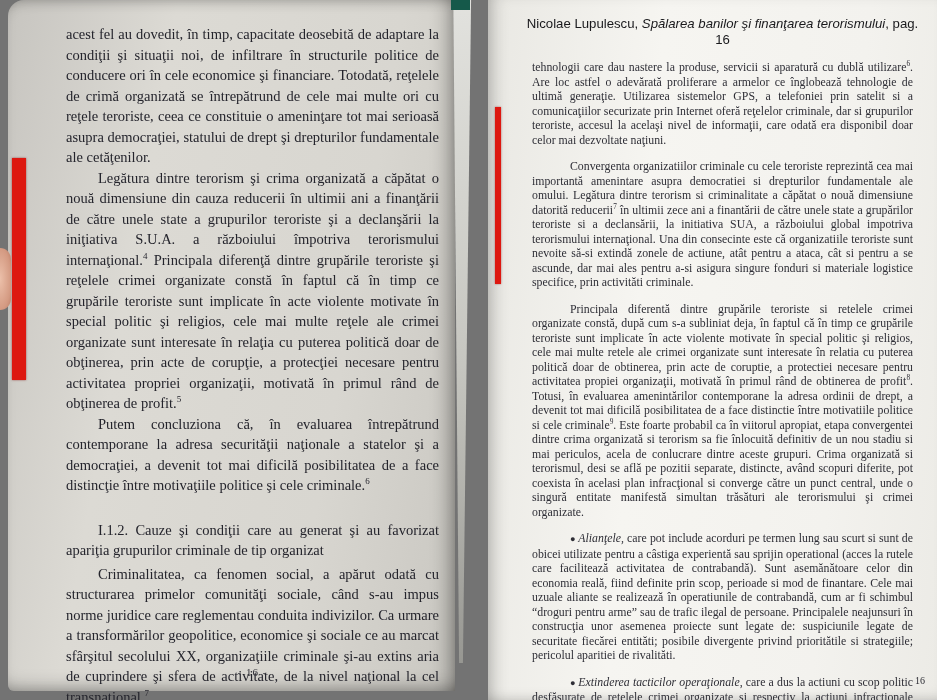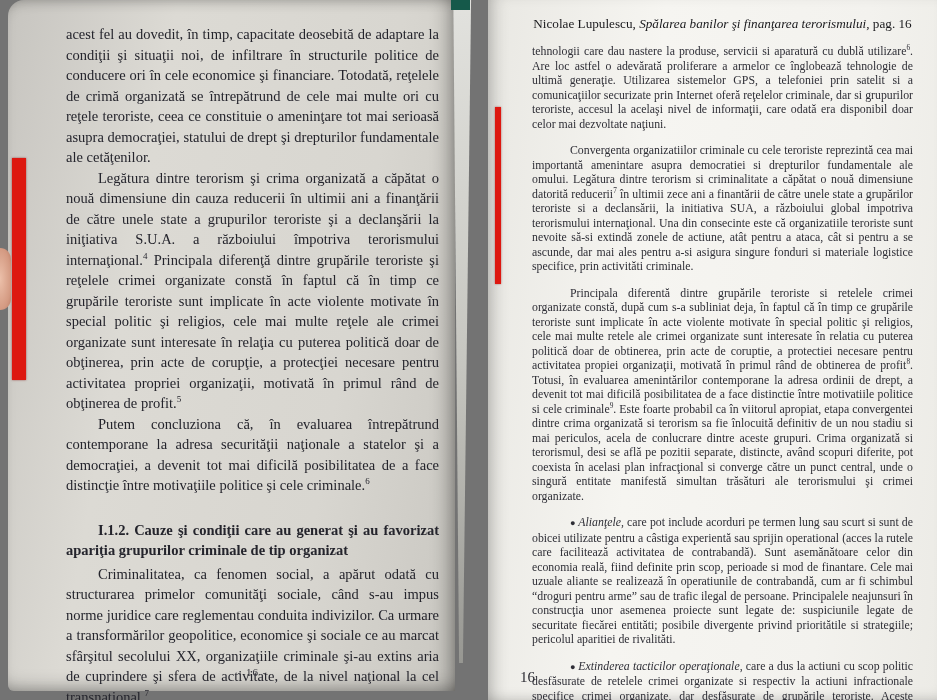--- a/index.html
+++ b/index.html
@@ -8,36 +8,36 @@
 
   
   .page-left{position:absolute;left:8px;top:0;width:447px;height:691px;
     background:linear-gradient(100deg,#c7c5c0,#dcdad4 30%,#d8d6d0 70%,#c9c7c1);
     border-radius:16px 0 0 6px;
     box-shadow:inset -16px 0 20px -12px rgba(0,0,0,.40), inset 0 -14px 18px -12px rgba(0,0,0,.35), inset 0 10px 14px -10px rgba(0,0,0,.28);}
   .left-content{position:relative;padding:24px 16px 0 58px;color:#24242c;
     font-size:14.5px;line-height:20.5px;text-align:justify;}
   .left-content p{margin:0;}
   .indent{text-indent:32px;}
-  .heading{font-weight:bold;margin:24px 0 3px 0 !important;}
+  .heading{font-weight:normal;margin:24px 0 3px 0 !important;}
   .page-footer-left{position:absolute;left:58px;right:16px;bottom:13px;text-align:center;
     font-size:11px;color:#33333b;letter-spacing:1px;}
 
   
   .page-right{position:absolute;left:488px;top:0;width:449px;height:700px;
     background:linear-gradient(95deg,#e9e8e3,#f6f5f1 35%,#f3f2ee 75%,#ecebe6);
     box-shadow:inset 14px 0 18px -12px rgba(0,0,0,.30), inset 0 -10px 14px -10px rgba(0,0,0,.18);}
   .right-content{position:relative;padding:12px 12px 0 32px;color:#2e2e36;
     font-size:11.8px;line-height:14.5px;text-align:justify;}
   .right-content p{margin:12px;}
-  .running-header{font-family:Liberation Serif, serif;font-size:13.2px;line-height:16px;
+  .running-header{font-family:Liberation Sans, sans-serif;font-size:13.2px;line-height:16px;
     text-align:center;color:#19191c;margin:4px 0 12px 0 !important;}
   .indent-sm{text-indent:38px;}
-  .page-footer-right{position:absolute;left:32px;right:12px;bottom:14px;text-align:left;
-    font-size:15px;color:#2b2b33;}
+  .page-footer-right{position:absolute;left:32px;right:12px;bottom:14px;text-align:right;
+    font-size:10px;color:#2b2b33;}
 
   
   .run-i{font-style:italic;}
   .run-bullet{font-size:.78em;}
   sup{font-size:.62em;line-height:0;vertical-align:super;}
 
   
   .gutter-wedge{position:absolute;left:449px;top:0;width:24px;height:663px;
     clip-path:polygon(18% 0,92% 0,58% 100%,42% 100%);
     background:linear-gradient(180deg,#e2e2de,#c6c6c0 55%,#979792);}

